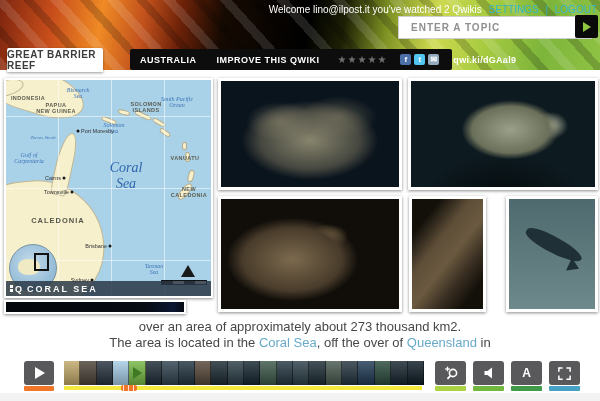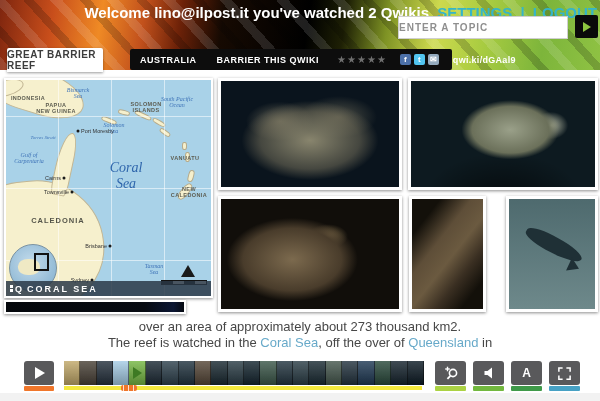--- a/index.html
+++ b/index.html
@@ -10,25 +10,25 @@
   .header{position:absolute;left:0;top:0;width:600px;height:70px;
     background:
       repeating-linear-gradient(48deg, rgba(255,255,255,.12) 0 9px, rgba(255,255,255,0) 9px 22px, rgba(0,0,0,.18) 22px 30px, rgba(0,0,0,0) 30px 42px),
       linear-gradient(99deg,#7e250e 0%,#c84e1b 9%,#ef8a25 17%,#c2511c 24%,#6e2208 30%,#160a02 37%,#000 51%,#1e2005 57%,#7e9224 64%,#cdd94e 72%,#a9cc41 80%,#7db53b 90%,#8fc243 100%);}
   .logo{position:absolute;left:12px;top:13px;display:flex;align-items:flex-start;color:#fff;}
   .logo-squares{display:flex;flex-direction:column;align-items:flex-end;margin:6px 3px 0 0;}
   .logo-squares .sq1{width:6px;height:6px;background:#fff;margin-bottom:2px;}
   .logo-squares .sq2{width:8px;height:8px;background:#e2e2e2;margin-right:3px;}
   .logo-word{font-size:27px;font-weight:bold;letter-spacing:-1px;line-height:26px;}
   .logo-alpha{font-size:7px;letter-spacing:1px;margin:17px 0 0 3px;color:#f2f2f2;}
-  .welcome{position:absolute;right:3px;top:4px;font-size:15px;font-weight:bold;color:#fff;white-space:nowrap;}
+  .welcome{position:absolute;right:3px;top:4px;font-size:10px;font-weight:normal;color:#fff;white-space:nowrap;}
   .welcome .teal{color:#35b5c9;margin-left:4px;}
   .searchbox{position:absolute;left:398px;top:16px;width:168px;height:21px;border:1px solid #cfcfcf;
     background:#fff;font-family:"Liberation Sans",sans-serif;font-size:10px;font-weight:bold;
-    letter-spacing:1px;color:#555;padding:0 0;}
+    letter-spacing:1px;color:#555;padding:0 12px;}
   .searchbox::placeholder{color:#8f8f8f;}
   .go-btn{position:absolute;left:575px;top:15px;width:23px;height:23px;background:#0a0a0a;
     border-radius:2px;display:flex;align-items:center;justify-content:center;cursor:pointer;}
   .go-arrow{width:0;height:0;border-top:5px solid transparent;border-bottom:5px solid transparent;
     border-left:8px solid #8dc63f;}
 
   
   .tab-active{position:absolute;left:7px;top:48px;width:96px;height:24px;background:#fff;z-index:3;
     display:flex;align-items:center;justify-content:center;font-size:10px;font-weight:bold;
     letter-spacing:.5px;color:#3c3c3c;border-radius:2px 2px 0 0;box-shadow:0 1px 3px rgba(0,0,0,.4);}
@@ -140,21 +140,21 @@
     <input class="searchbox" placeholder="ENTER A TOPIC" style="">
     <div class="go-btn">
       <span class="go-arrow"></span>
     </div>
     <div class="tab-active">
       <span>GREAT BARRIER REEF</span>
     </div>
     <div class="nav-pill">
       <span class="nav-item">AUSTRALIA</span>
       <span class="nav-div"></span>
-      <span class="nav-item">BARRIER THIS QWIKI</span>
+      <span class="nav-item">IMPROVE THIS QWIKI</span>
       <span class="nav-div"></span>
       <span class="stars">
           <span class="star">★</span>
           <span class="star">★</span>
           <span class="star">★</span>
           <span class="star">★</span>
           <span class="star">★</span>
         </span>
       <span class="share">
           <span class="sic" style="background: rgb(76, 112, 168);">f</span>
@@ -240,21 +240,21 @@
   <div class="tile photo img-cuttle"></div>
   <div class="tile photo img-eel"></div>
   <div class="tile photo img-shark">
     <span class="shark-body"></span>
     <span class="shark-fin"></span>
   </div>
   <div class="tile photo img-strip"></div>
 
   <div class="caption">
     <div>over an area of approximately about 273 thousand km2.</div>
-    <div><span>The reef is watched in the </span><span class="cap-link">Coral Sea</span><span>, off the over of </span><span class="cap-link">Queensland</span><span> in</span></div>
+    <div><span>The area is located in the </span><span class="cap-link">Coral Sea</span><span>, off the over of </span><span class="cap-link">Queensland</span><span> in</span></div>
   </div>
 
   <div class="pbtn" style="left:24px;width:30px">
     <span class="play-tri"></span>
   </div>
   <div class="pline" style="left: 24px; width: 30px; background: rgb(240, 118, 42);"></div>
 
   <div class="filmstrip">
       <div class="thumb" style="background: linear-gradient(rgba(255, 255, 255, 0.18), rgba(0, 0, 0, 0.28)), rgb(194, 169, 106);"></div>
       <div class="thumb" style="background: linear-gradient(rgba(255, 255, 255, 0.18), rgba(0, 0, 0, 0.28)), rgb(74, 66, 56);"></div>

